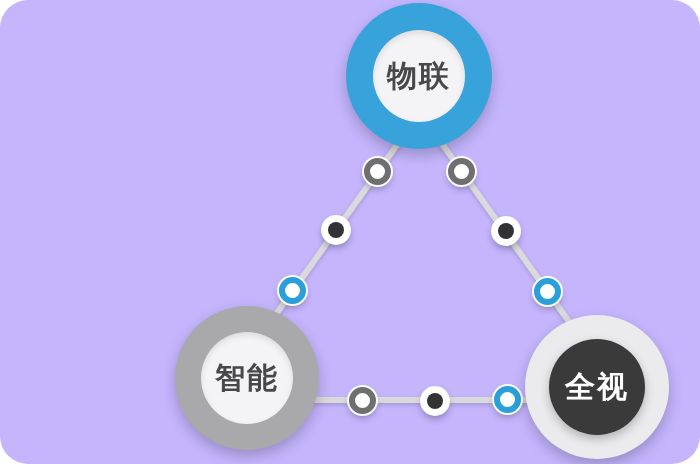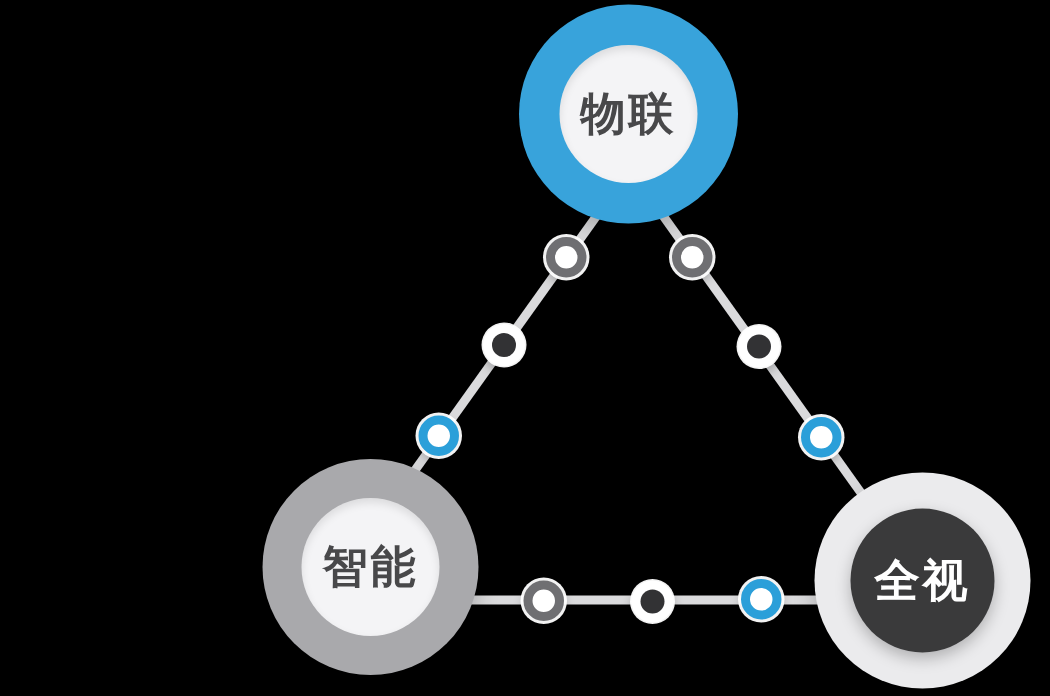--- a/index.html
+++ b/index.html
@@ -3,21 +3,22 @@
 <meta charset="utf-8">
 <style>
   * { margin: 0; padding: 0; box-sizing: border-box; }
   html, body { width: 700px; height: 464px; background: #ffffff; overflow: hidden; }
   body { font-family: "DejaVu Sans", "Liberation Sans", sans-serif; }
 
   .stage {
     position: relative;
     width: 700px;
     height: 464px;
-    background: #000000;
+    background: #c4b5fd;
+    border-radius: 28px;
   }
 
   
   svg.connectors {
     position: absolute;
     left: 0; top: 0;
     width: 700px; height: 464px;
     filter: drop-shadow(0 2px 2px rgba(0,0,0,0.16));
   }
   svg.connectors line {
@@ -84,21 +85,21 @@
     width: 144px; height: 144px;
     background: var(--node-gray-ring, #a9a9ac);
   }
   .big-node.smart .core {
     width: 92px; height: 92px;
     background: var(--inner-light, #f4f4f6);
     color: var(--label-dark, #48484a);
   }
 
   .big-node.vision {
-    left: 543px; top: 315px;
+    left: 525px; top: 315px;
     width: 144px; height: 144px;
     background: var(--node-light-ring, #ebebed);
   }
   .big-node.vision .core {
     width: 96px; height: 96px;
     background: var(--inner-dark, #3a3a3b);
     color: var(--label-light, #ffffff);
     box-shadow: 0 4px 10px rgba(0,0,0,0.25);
   }
 </style>

